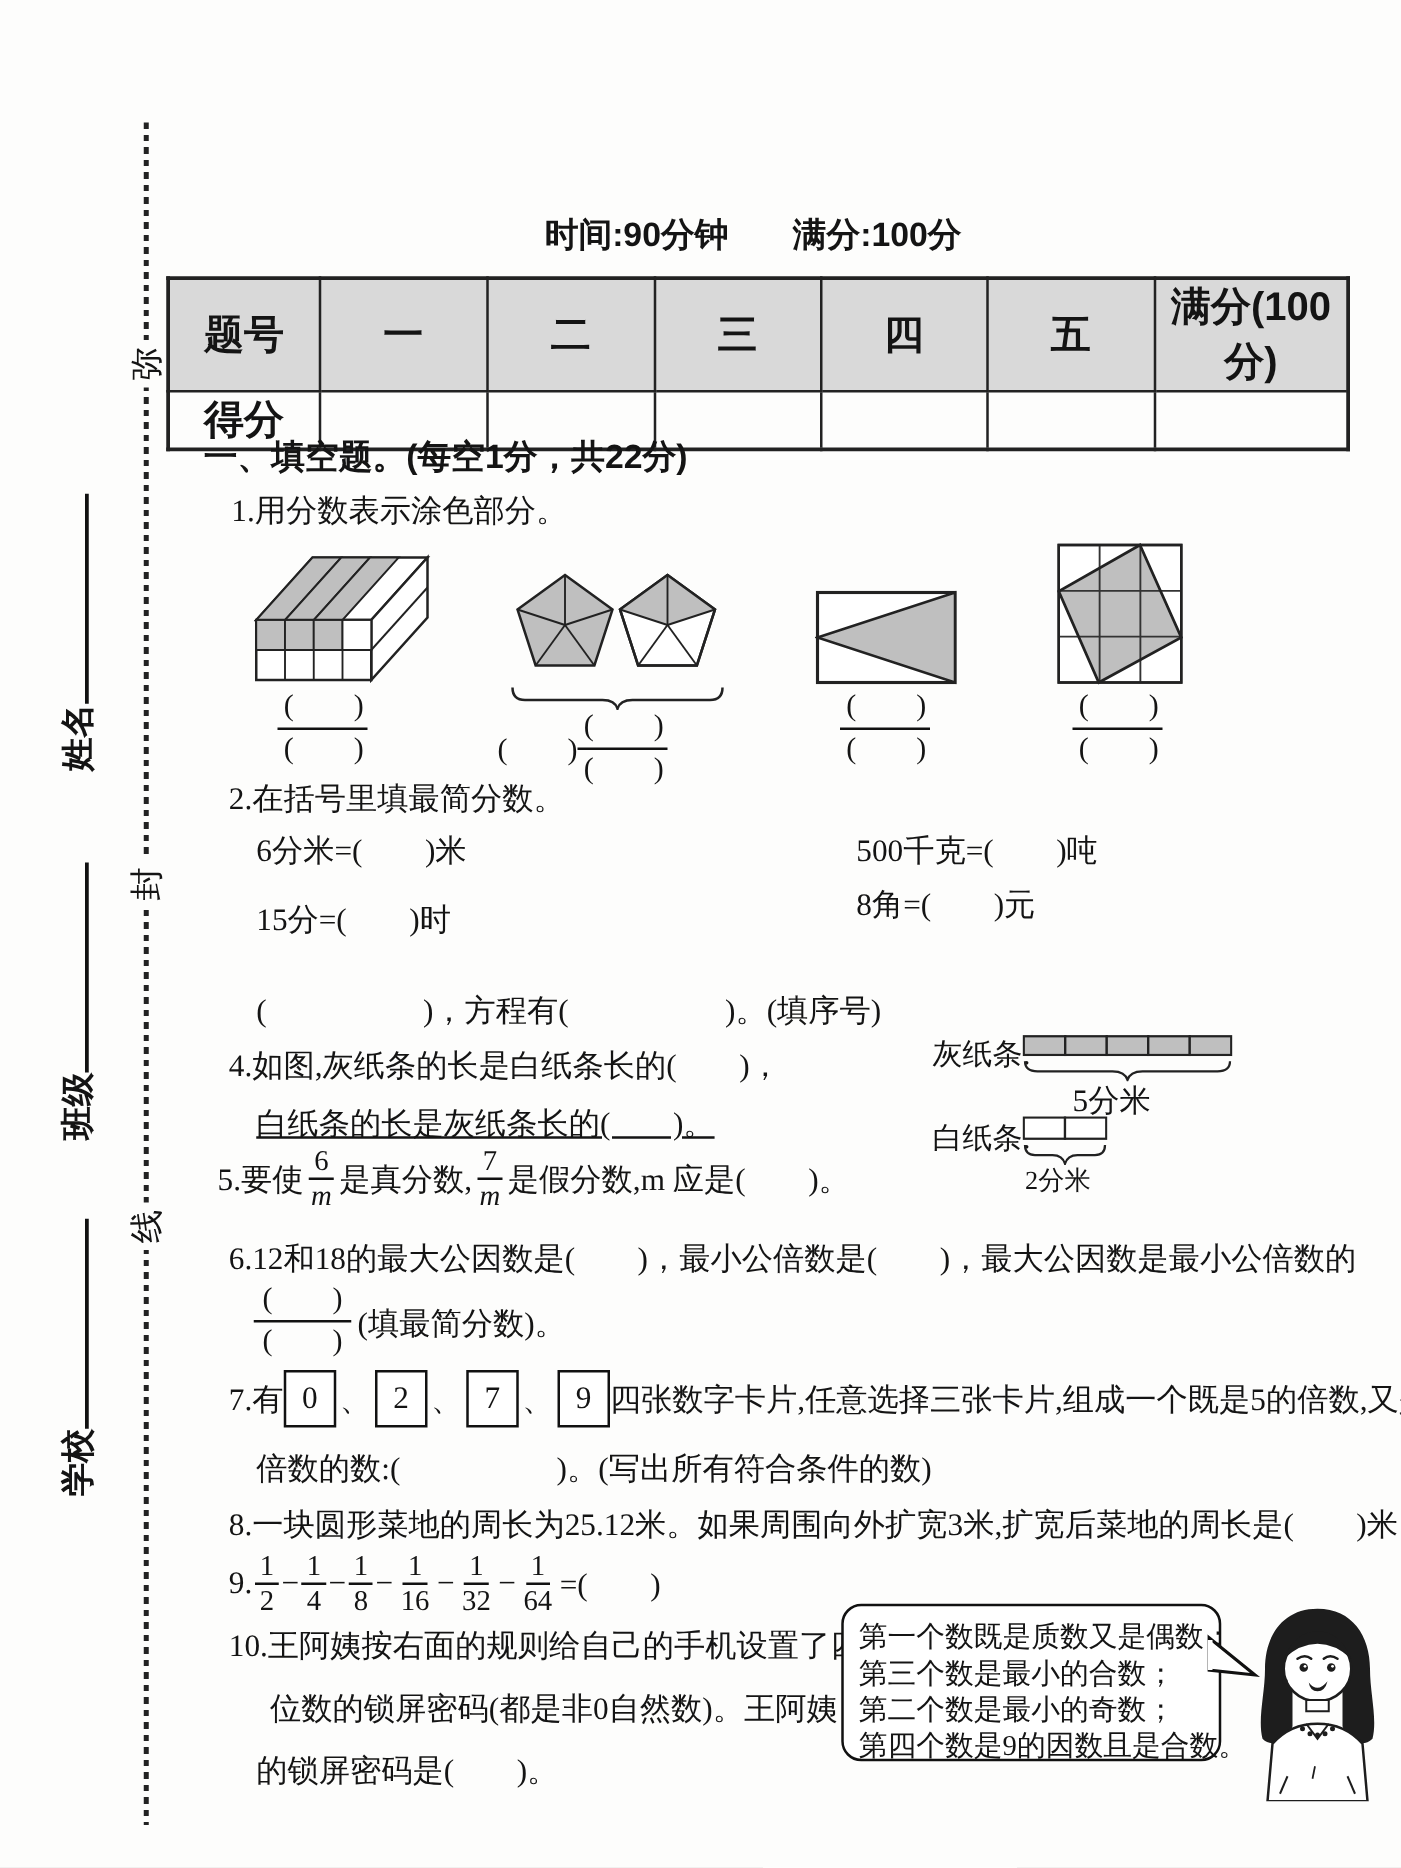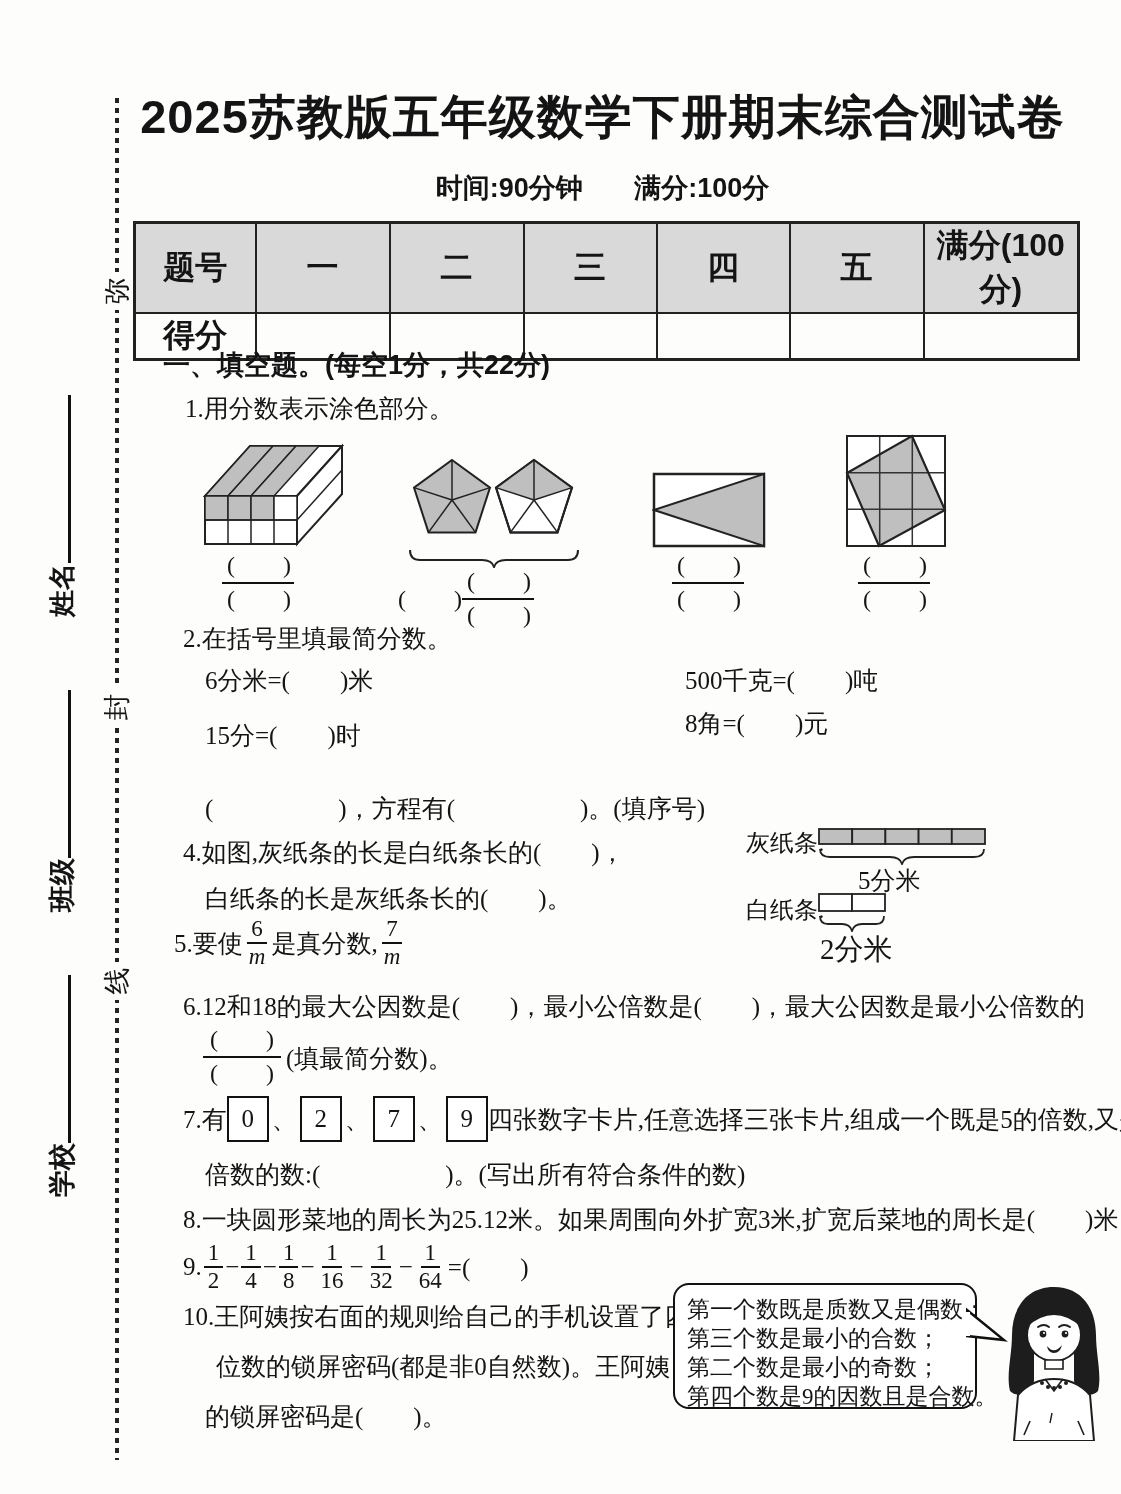--- a/index.html
+++ b/index.html
@@ -69,21 +69,20 @@
   <div class="seal-label" style="left:-78px;top:489px;">
     <span>姓名</span><span class="lbl-line"></span>
   </div>
   <div class="seal-label" style="left:-78px;top:784px;">
     <span>班级</span><span class="lbl-line"></span>
   </div>
   <div class="seal-label" style="left:-78px;top:1069px;">
     <span>学校</span><span class="lbl-line"></span>
   </div>
 
-  <div class="title hei">2025苏教版五年级数学下册期末综合测试卷</div>
   <div class="meta hei">
     <span>时间:90分钟</span>
     <span>满分:100分</span>
   </div>
 
   <table class="score">
     <colgroup>
         <col style="width:121px">
         <col style="width:134px">
         <col style="width:134px">
@@ -200,21 +199,21 @@
 
   <div class="t" style="left:183px;top:622px;">2.在括号里填最简分数。</div>
   <div class="t" style="left:205px;top:664px;">6分米=(　　)米</div>
   <div class="t" style="left:685px;top:664px;">500千克=(　　)吨</div>
   <div class="t" style="left:205px;top:707px;margin-top:12px;">15分=(　　)时</div>
   <div class="t" style="left:685px;top:707px;">8角=(　　)元</div>
 
   <div class="t" style="left:205px;top:792px;">(　　　　　)，方程有(　　　　　)。(填序号)</div>
 
   <div class="t" style="left:183px;top:836px;">4.如图,灰纸条的长是白纸条长的(　　)，</div>
-  <div class="t" style="left:205px;top:882px;">白纸条的长是灰纸条长的(　　)。</div>
+  <div class="t" style="left:205px;top:882px;text-decoration:underline;">白纸条的长是灰纸条长的(　　)。</div>
 
   <div class="t" style="left:746px;top:827px;font-size:24px;">灰纸条:</div>
   <svg class="abs" style="left:818px;top:828px;" width="168" height="17" viewBox="0 0 168 17">
     <g fill="#bfbfbf" stroke="#222" stroke-width="1.8">
       <rect x="1" y="1" width="33.2" height="15"></rect>
         <rect x="34.2" y="1" width="33.2" height="15"></rect>
       <rect x="67.4" y="1" width="33.2" height="15"></rect>
         <rect x="100.6" y="1" width="33.2" height="15"></rect>
       <rect x="133.8" y="1" width="33.2" height="15"></rect>
     </g>
@@ -227,33 +226,34 @@
   <div class="t" style="left:746px;top:894px;font-size:24px;">白纸条:</div>
   <svg class="abs" style="left:818px;top:893px;" width="68" height="19" viewBox="0 0 68 19">
     <g fill="#fff" stroke="#222" stroke-width="1.8">
       <rect x="1" y="1" width="33" height="17"></rect>
         <rect x="34" y="1" width="33" height="17"></rect>
     </g>
   </svg>
   <svg class="abs" style="left:818px;top:914px;" width="68" height="18" viewBox="0 0 68 18">
     <path d="M2,2 Q2,10 10,10 L24,10 Q32,10 34,17 Q36,10 44,10 L58,10 Q66,10 66,2" fill="none" stroke="#222" stroke-width="1.8"></path>
   </svg>
-  <div class="t" style="left:820px;top:930px;font-size:29px;">2分米</div>
+  <div class="t" style="left:820px;top:930px;font-size:21px;">2分米</div>
 
   <div class="row" style="left:174px;top:912px;height:62px;">
     <span>5.要使</span>
     <span class="sfrac">
       <span class="sf-top">6</span>
       <span class="sf-bot var">m</span>
     </span>
     <span>是真分数,</span>
     <span class="sfrac">
       <span class="sf-top">7</span>
       <span class="sf-bot var">m</span>
     </span>
+    <span>是假分数,m 应是(　　)。</span>
   </div>
 
   <div class="t" style="left:183px;top:990px;">6.12和18的最大公因数是(　　)，最小公倍数是(　　)，最大公因数是最小公倍数的</div>
   <div class="fracb abs" style="left:203px;top:1026px;width:78px;">
     <span class="fb-top">(　　)</span>
     <span class="fb-bot">(　　)</span>
   </div>
   <div class="t" style="left:286px;top:1042px;">(填最简分数)。</div>
 
   <div class="row" style="left:183px;top:1096px;height:46px;">

